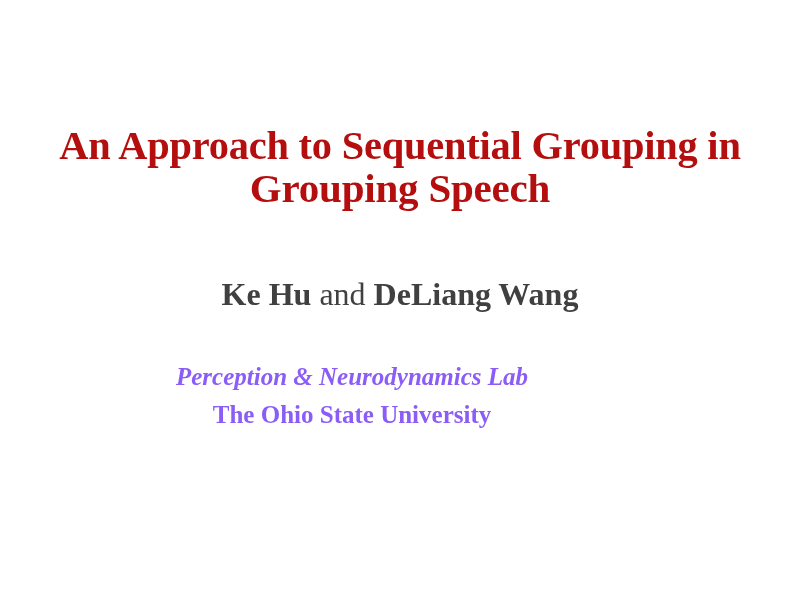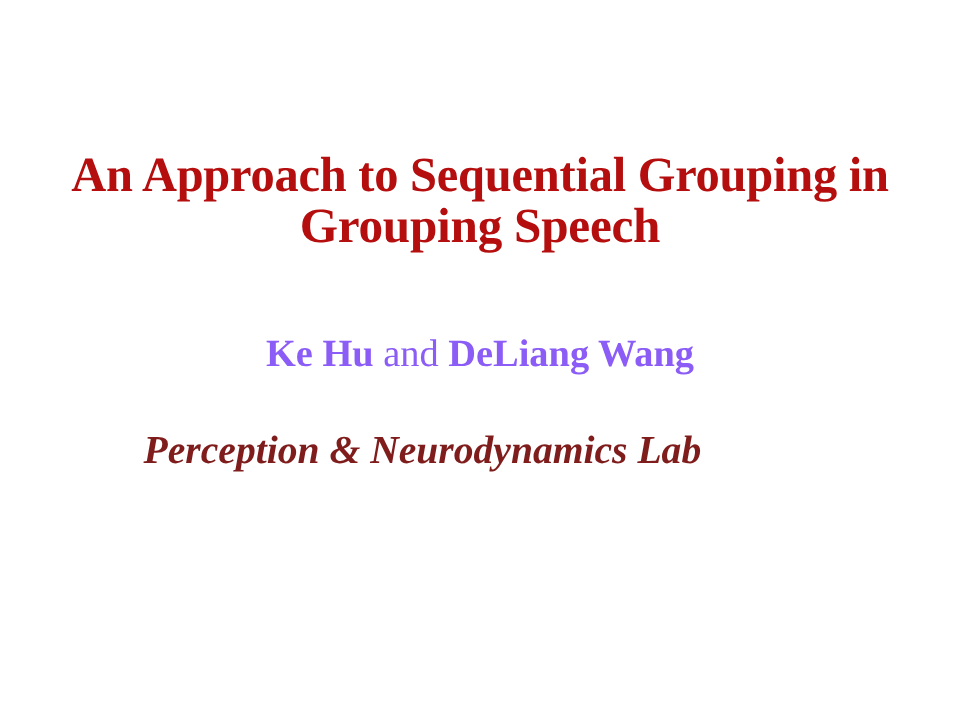--- a/index.html
+++ b/index.html
@@ -49,43 +49,43 @@
     transform-origin: center center;
   }
 
   
   .authors-block {
     position: absolute;
     left: 0;
     top: 275px;
     width: 800px;
     text-align: center;
-    color: #8b5cf6;
+    color: #404040;
     font-family: "Liberation Serif", "DejaVu Serif", serif;
     font-size: 32px;
     line-height: 38px;
     white-space: nowrap;
   }
   .author-name {
     font-weight: bold;
   }
   .author-conjunction {
     font-weight: normal;
   }
 
   
   .affiliation-block {
     position: absolute;
     left: 0;
     top: 361px;
     width: 704px;
     text-align: center;
-    color: #7f1d1d;
+    color: #8b5cf6;
     font-family: "Liberation Serif", "DejaVu Serif", serif;
-    font-size: 33px;
+    font-size: 25px;
     line-height: 31px;
     white-space: nowrap;
   }
   .affiliation-lab {
     display: block;
     font-weight: bold;
     font-style: italic;
   }
   .affiliation-org {
     display: block;
@@ -103,15 +103,16 @@
     <span class="title-line line-1">An Approach to Sequential Grouping in</span>
     <span class="title-line line-2">Grouping Speech</span>
   </div>
 
   <div class="authors-block">
     <span class="author-name">Ke Hu</span><span class="author-conjunction"> and </span><span class="author-name">DeLiang Wang</span>
   </div>
 
   <div class="affiliation-block">
     <span class="affiliation-lab">Perception &amp; Neurodynamics Lab</span>
+    <span class="affiliation-org">The Ohio State University</span>
   </div>
 
 </div>
 
 </body></html>

